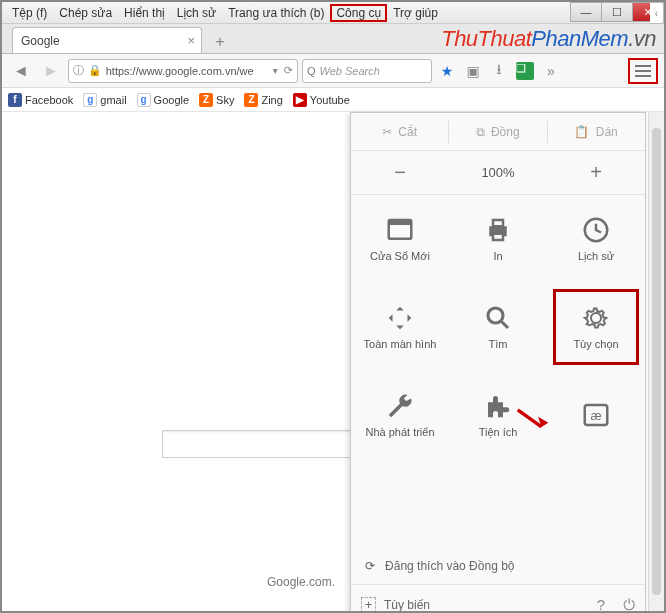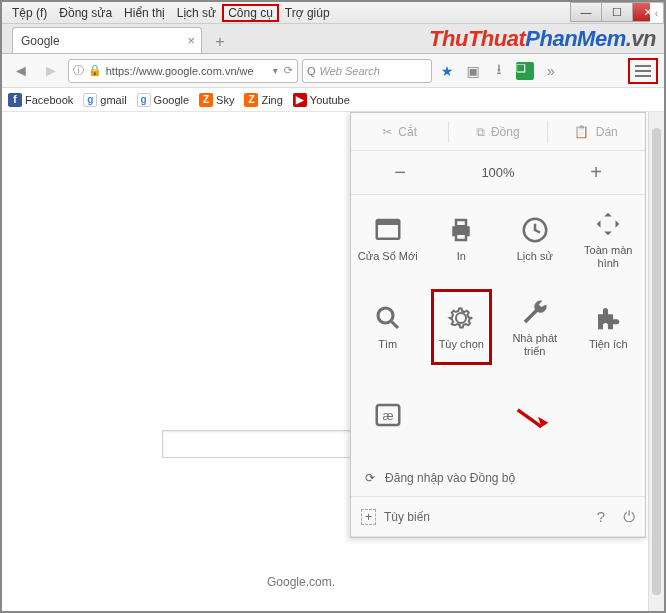--- a/index.html
+++ b/index.html
@@ -11,21 +11,21 @@
 .menubar .hl { border:2px solid #c00; padding:0 4px; }
 .winbtns { position:absolute; right:0; top:0; display:flex; }
 .winbtns div { width:32px; height:20px; display:flex; align-items:center; justify-content:center; font-size:11px; background:linear-gradient(#f0f0f0,#d8d8d8); border:1px solid #aaa; margin-left:-1px;}
 .winbtns .close { background:linear-gradient(#e06060,#c02020); color:#fff; }
 
 
 .tabstrip { height:30px; background:#e8e8e8; display:flex; align-items:flex-end; padding:0 10px; position:relative; border-bottom:1px solid #bbb;}
 .tab { background:#fff; border:1px solid #bbb; border-bottom:none; border-radius:4px 4px 0 0; height:26px; min-width:190px; display:flex; align-items:center; padding:0 8px; font-size:12px; color:#444; position:relative;}
 .tab .x { position:absolute; right:6px; color:#888; font-size:13px;}
 .newtab { width:24px; height:22px; display:flex; align-items:center; justify-content:center; color:#888; font-size:16px; margin-left:6px;}
-.watermark { position:absolute; right:8px; top:2px; font-size:22px; font-weight:700; font-style:italic; letter-spacing:-0.5px;margin-left:12px; }
+.watermark { position:absolute; right:8px; top:2px; font-size:22px; font-weight:400; font-style:italic; letter-spacing:-0.5px;margin-left:12px; }
 .watermark .a{color:#e03020;} .watermark .b{color:#2060c0;} .watermark .c{color:#5a5a5a;}
 
 
 .toolbar { height:34px; background:#f7f7f7; display:flex; align-items:center; padding:0 6px; gap:4px; border-bottom:1px solid #ddd;}
 .navbtn { width:26px; height:26px; display:flex; align-items:center; justify-content:center; color:#888; font-size:16px; border-radius:3px;}
 .urlbox { flex:0 0 230px; height:24px; border:1px solid #bbb; border-radius:3px; background:#fff; display:flex; align-items:center; padding:0 4px; font-size:11px; color:#555; gap:4px;}
 .urlbox .lock{color:#3a3;}
 .urlbox .dd{margin-left:auto;color:#888;font-size:10px;}
 .searchbox { flex:0 0 130px; height:24px; border:1px solid #bbb; border-radius:3px; background:#fff; display:flex; align-items:center; padding:0 4px; font-size:11px; color:#999; gap:4px; font-style:italic;}
 .ticon{ width:22px; height:22px; display:flex; align-items:center; justify-content:center; font-size:14px;}
@@ -48,42 +48,43 @@
 
 
 .panel { position:absolute; right:18px; top:0; width:296px; background:#f9f9f9; border:1px solid #c8c8c8; box-shadow:-2px 2px 6px rgba(0,0,0,.15); display:flex; flex-direction:column; font-size:12px; color:#555;}
 .prow{display:flex;align-items:center;justify-content:space-around;border-bottom:1px solid #e3e3e3;}
 .pr1{height:38px;}
 .pr1 .seg{flex:1;display:flex;align-items:center;justify-content:center;gap:6px;color:#aaa;}
 .pr1 .sep{width:1px;height:22px;background:#e0e0e0;}
 .pr2{height:44px;}
 .pr2 .zbtn{flex:1;display:flex;align-items:center;justify-content:center;font-size:20px;color:#777;}
 .pr2 .zval{flex:1;display:flex;align-items:center;justify-content:center;font-size:13px;color:#555;}
-.grid{display:grid;grid-template-columns:repeat(4,1fr);}
+.grid{display:grid;grid-template-columns:repeat(3,1fr);}
 .cell{height:88px;display:flex;flex-direction:column;align-items:center;justify-content:center;gap:5px;text-align:center;padding:4px;}
 .cell .lbl{font-size:11px;color:#555;line-height:1.15;}
 .cell svg{width:30px;height:30px;fill:#6f6f6f;}
 .cell.hl{position:relative;align-items:center;}
 .cell.hl::after{content:"";position:absolute;inset:6px;border:3px solid #b00000;}
 .arrow{position:absolute;width:34px;height:26px;pointer-events:none;}
 .arrow svg{width:100%;height:100%;}
 .prow.sync{height:38px;justify-content:flex-start;padding:0 14px;gap:10px;color:#666;}
 .prow.bottom{height:40px;justify-content:flex-start;padding:0 10px;gap:10px;}
 .prow.bottom .cust{display:flex;align-items:center;gap:8px;color:#666;}
 .prow.bottom .right{margin-left:auto;display:flex;gap:18px;color:#888;font-size:15px;}
 .tabnotch{position:absolute;right:0;top:0;width:14px;height:22px;background:#fff;border:1px solid #bbb;border-left:none;border-radius:0 3px 3px 0;display:flex;align-items:center;justify-content:center;font-size:10px;color:#888;}
 </style>
 </head>
 <body>
 
 <div class="menubar">
   <span>Tệp (f)</span>
-  <span>Đồng sửa</span>
+  <span>Chép sửa</span>
   <span>Hiển thị</span>
   <span>Lịch sử</span>
+  <span>Trang ưa thích (b)</span>
   <span class="hl">Công cụ</span>
   <span>Trợ giúp</span>
   <div class="winbtns">
     <div>—</div>
     <div>☐</div>
     <div class="close">✕</div>
   </div>
 </div>
 
 <div class="tabstrip">
@@ -246,21 +247,21 @@
       <div class="arrow" style="left:165px;top:213px">
         <svg viewBox="0 0 40 30">
             <path d="M2 2 L30 22" stroke="#c00" stroke-width="4"></path>
             <path d="M30 22 l-4 -12 l12 7 z" fill="#c00"></path>
           </svg>
       </div>
     </div>
 
     <div class="prow sync">
       <span>⟳</span>
-      <span>Đăng nhập vào Đồng bộ</span>
+      <span>Đăng thích vào Đồng bộ</span>
     </div>
     <div class="prow bottom">
       <div class="cust">
         <span style="border:1px dashed #aaa;padding:0 3px">+</span>
         <span>Tùy biến</span>
       </div>
       <div class="right">
         <span>?</span>
         <span>⏻</span>
       </div>

